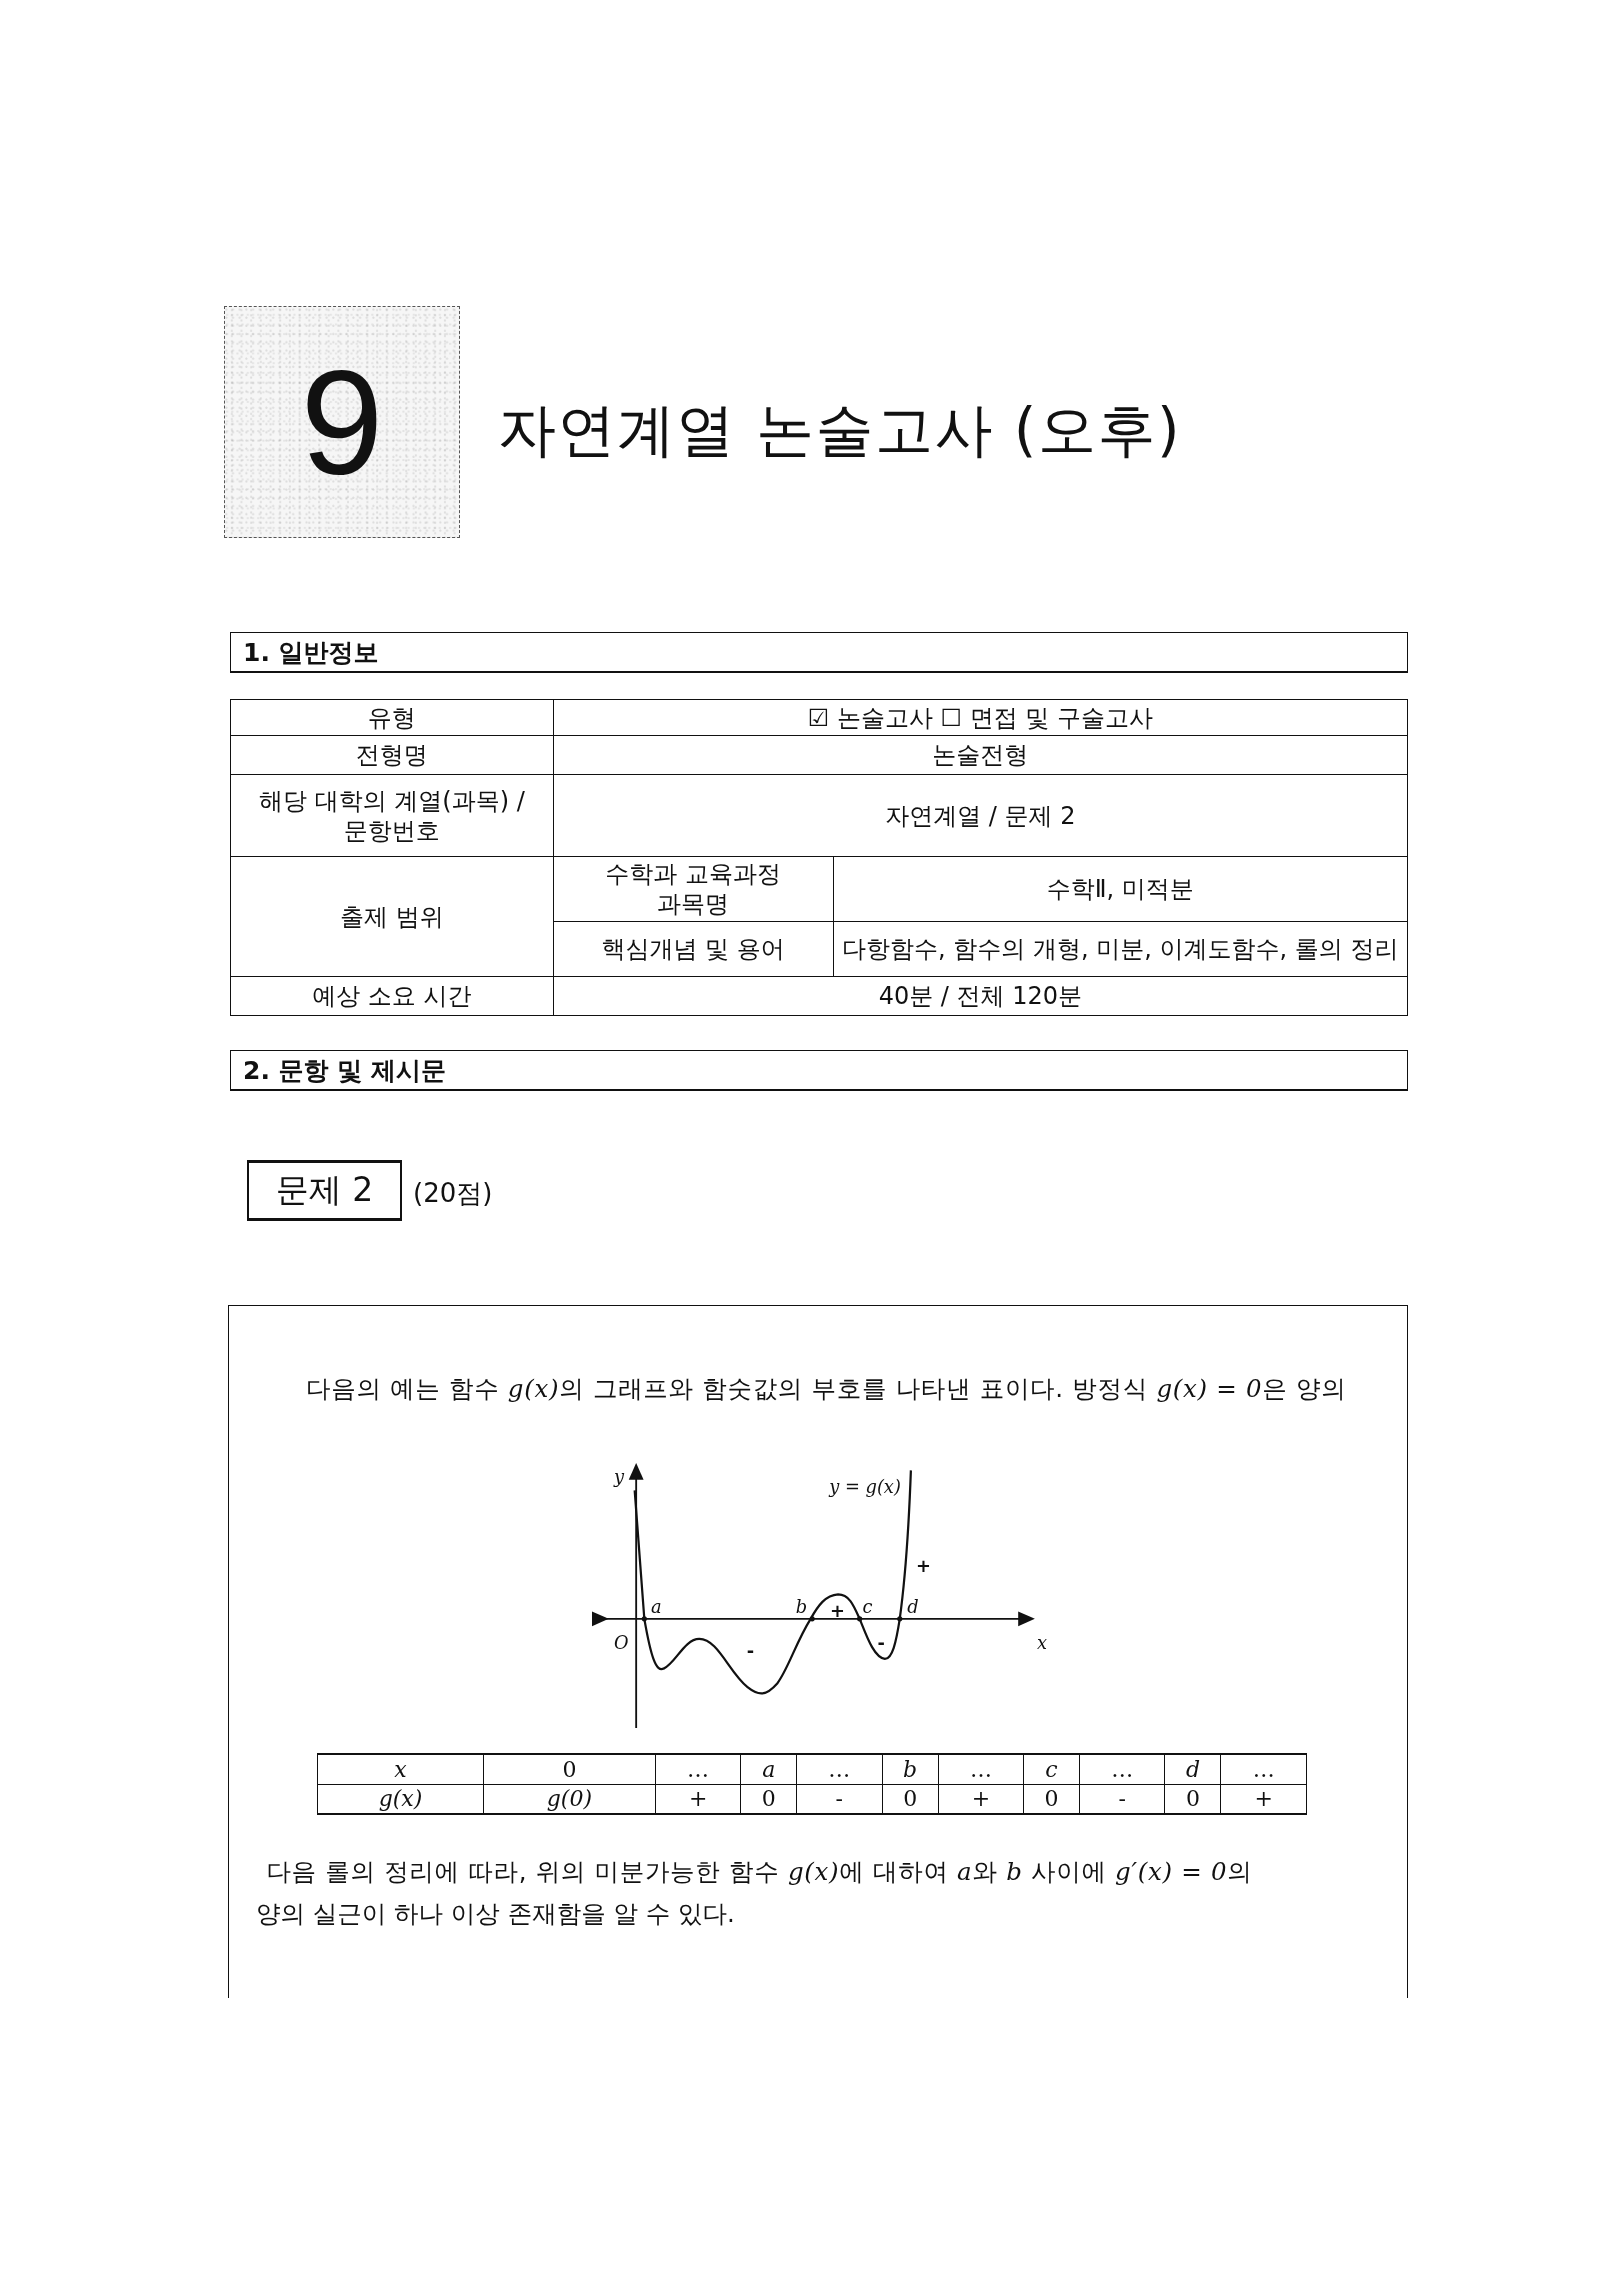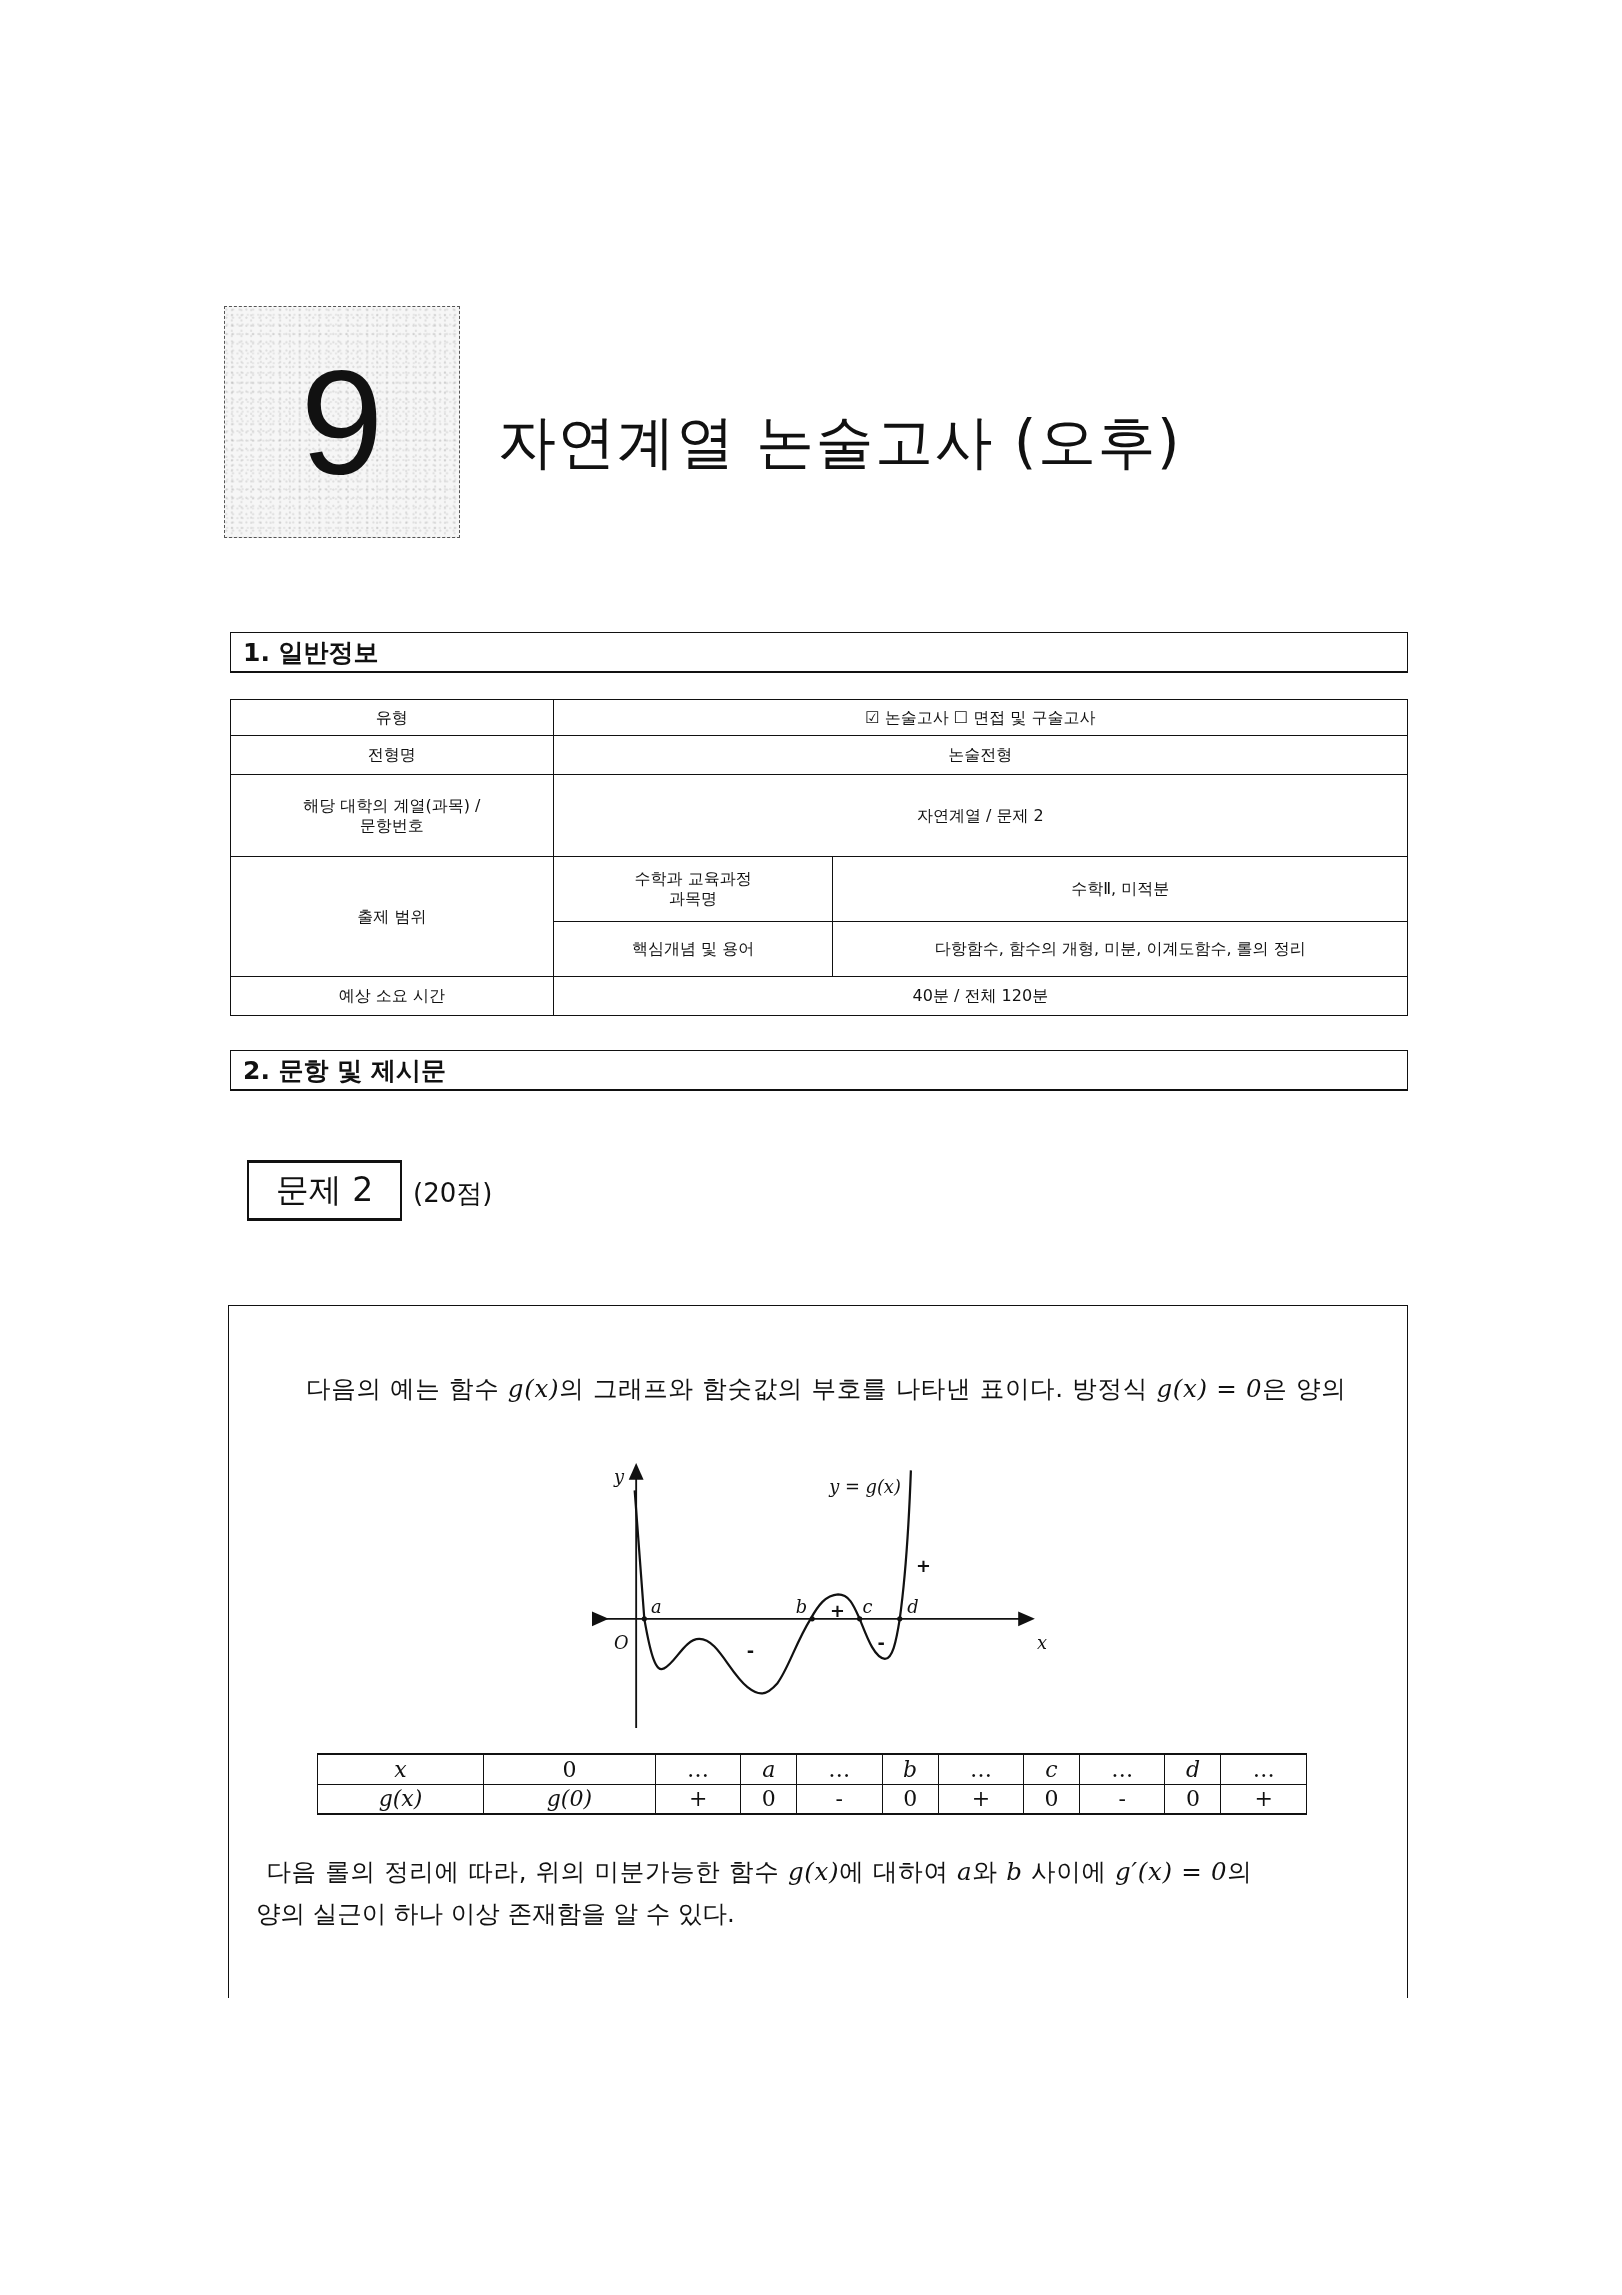--- a/index.html
+++ b/index.html
@@ -16,33 +16,33 @@
       radial-gradient(circle at 40% 80%, rgba(0,0,0,0.08) 0.7px, transparent 1.5px);
     background-size: 6.7px 8.2px, 9.7px 5.2px, 5.2px 9.7px;
   }
   .chapter-num {
     position: absolute; left: 0; top: 0; width: 100%; height: 100%;
     display: flex; align-items: center; justify-content: center;
     font-family: "Liberation Sans", sans-serif; font-size: 149px; font-weight: 400; line-height: 1;
   }
   .chapter-title {
     position: absolute; left: 498px; top: 401px;
-    font-size: 58px; font-weight: 400; letter-spacing: 1.5px; line-height: 1; margin-top: 12px;
+    font-size: 58px; font-weight: 400; letter-spacing: 1.5px; line-height: 1;
   }
 
   .section-bar {
     position: absolute; left: 230px; width: 1178px; height: 41px;
     border: 1.5px solid #111; border-bottom-width: 2.2px;
     font-size: 25px; font-weight: 700; padding-left: 12px;
     display: flex; align-items: center;
   }
 
   table.info {
     position: absolute; left: 230px; top: 699px; width: 1178px;
-    border-collapse: collapse; font-size: 16px;
+    border-collapse: collapse; font-size: 24px;
   }
   table.info td { border: 1.5px solid #111; text-align: center; vertical-align: middle; line-height: 1.25; padding: 1.5px 4.5px; }
 
   .problem-label {
     position: absolute; left: 247px; top: 1160px; width: 155px; height: 61px;
     border: 2.2px solid #111; border-top-width: 3.7px; border-bottom-width: 3.7px;
     display: flex; align-items: center; justify-content: center;
     font-size: 33px;
   }
   .problem-score { position: absolute; left: 413px; top: 1176px; font-size: 26px; }

